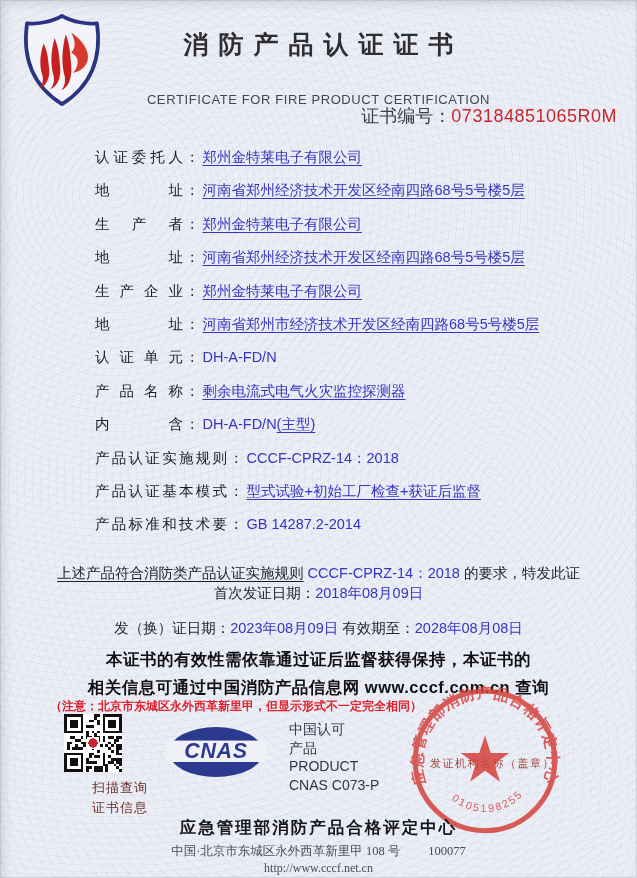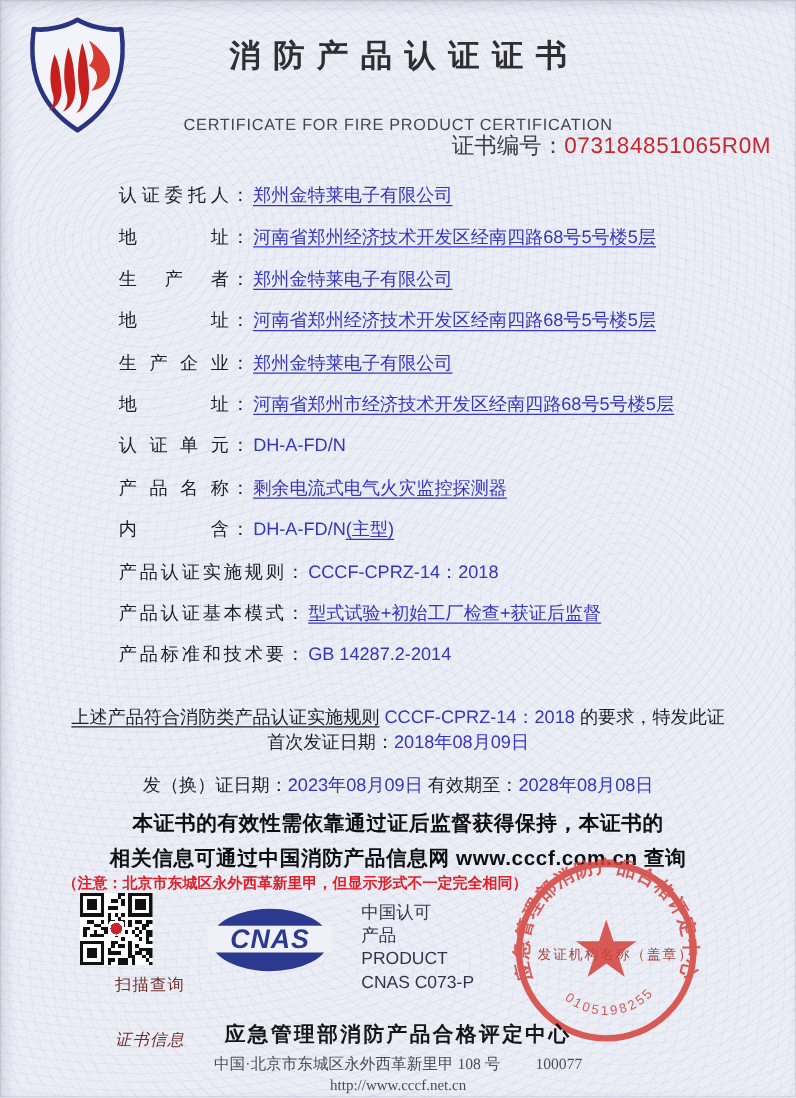--- a/index.html
+++ b/index.html
@@ -45,21 +45,21 @@
   .date-line1{left:0;top:584px;width:100%;text-align:center;font-size:14.5px;}
   .date-line2{left:0;top:619px;width:100%;text-align:center;font-size:14.5px;}
   
   .notice{left:0;top:646px;width:100%;text-align:center;font-size:16.5px;font-weight:bold;
     line-height:27.5px;color:#101014;letter-spacing:.5px;}
   .red-note{left:30px;top:698px;width:412px;text-align:center;font-size:12px;font-weight:bold;
     color:var(--notice-red);}
   
   .qr{left:64px;top:714px;}
   .qr-cap{left:92px;font-size:13px;color:var(--maroon);letter-spacing:1px;}
-  .qr-cap1{top:779px;} .qr-cap2{top:823px;font-style:italic;}
+  .qr-cap1{top:779px;} .qr-cap2{top:799px;}
   .cnas-logo{left:166px;top:717px;}
   .cnas-text{left:289px;top:720px;font-size:14px;line-height:18.5px;color:#33334a;}
   .stamp{left:400px;top:676px;opacity:.85;}
   .seal-overlay{left:430px;top:756px;font-family:"Liberation Serif","DejaVu Serif",serif;
     font-size:11px;letter-spacing:1.5px;color:#a1453c;white-space:nowrap;}
   
   .footer-org{left:0;top:817px;width:100%;text-align:center;font-size:16.5px;font-weight:bold;
     color:#15151a;letter-spacing:2px;}
   .footer-addr{left:0;top:843px;width:100%;text-align:center;font-size:12.5px;
     font-family:"Liberation Serif","DejaVu Serif",serif;color:#4c4c52;}

